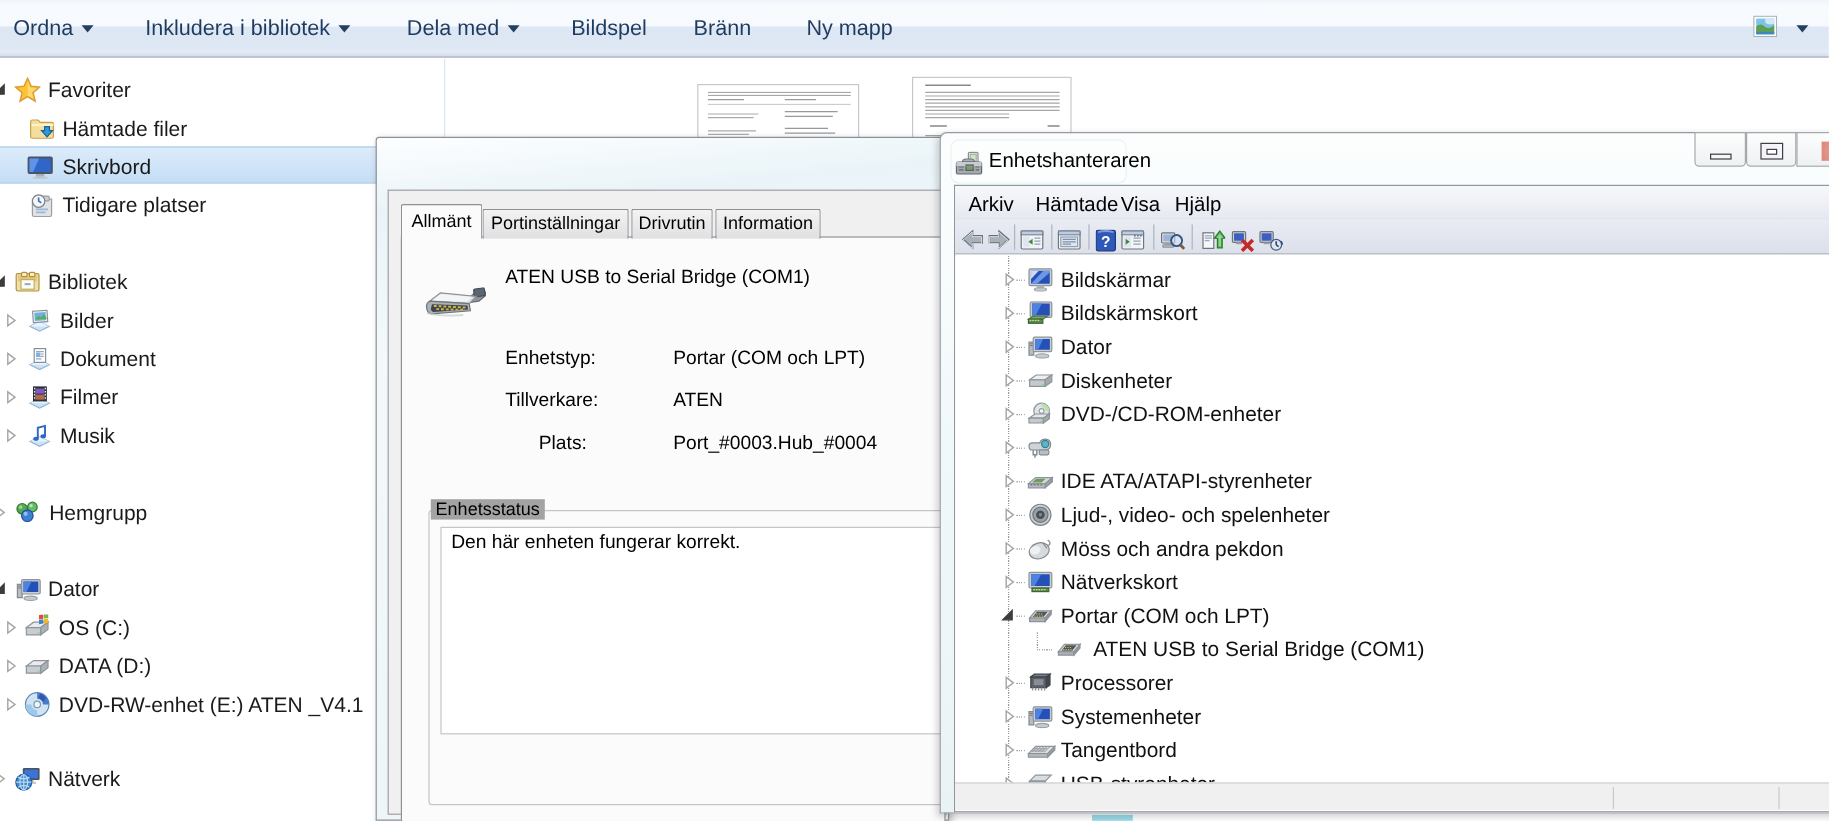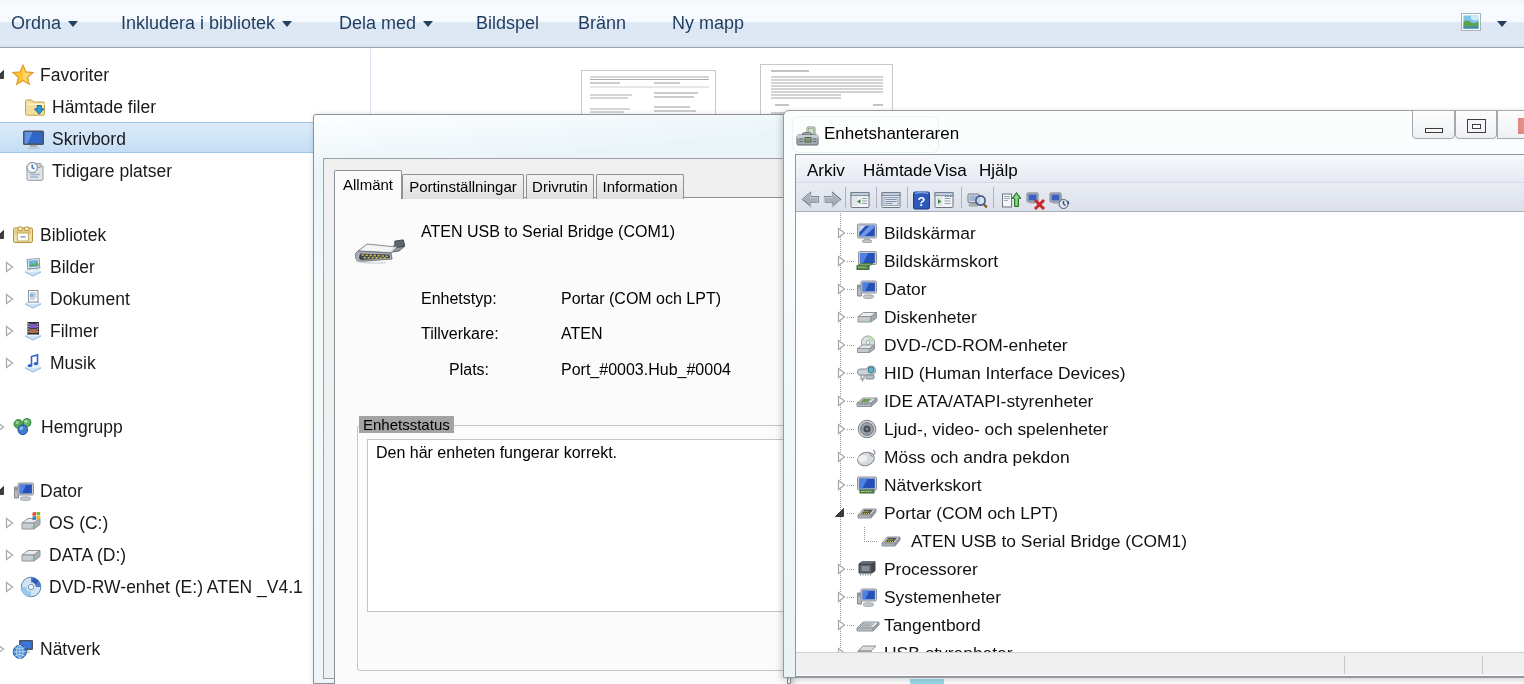--- a/index.html
+++ b/index.html
@@ -552,21 +552,20 @@
           <path d="M1.5 1.5 L7.5 6 L1.5 10.5 Z" fill="#fff" stroke="#a6a6a6" stroke-width="1.2"></path>
         </svg>
 <div class="abs icon" style="left:60px; top:150px;">
           <svg width="22" height="20" viewBox="0 0 22 20">
             <path d="M3 12 q-1.5-1 -1.5-3 q0-3 3-3 l6 0 q1 -3 4.5-3 q4.5 0 4.5 4.5 q0 4.5 -4.5 4.5 z" fill="#cdd3d8" stroke="#848a90"></path>
             <circle cx="15" cy="7" r="3" fill="#5fb3c8" stroke="#33808f"></circle>
             <path d="M5 12 v4 h3 v-4 M6.5 16 v2.5" stroke="#848a90" stroke-width="1.2" fill="none"></path>
             <rect x="10" y="12" width="8" height="4" rx="1" fill="#b7bec4" stroke="#848a90"></rect>
           </svg>
         </div>
-<div class="titem" style="left:88px; top:150px;">HID (Human Interface Devices)</div>
 <div class="abs" style="left:51px; top:188px; width:7px; height:1px; background-image:repeating-linear-gradient(90deg, #9a9a9a 0 1px, transparent 1px 2px);"></div>
 <svg class="abs" style="left:41px; top:181.5px; z-index:2;" width="9" height="12" viewBox="0 0 9 12">
           <path d="M1.5 1.5 L7.5 6 L1.5 10.5 Z" fill="#fff" stroke="#a6a6a6" stroke-width="1.2"></path>
         </svg>
 <div class="abs icon" style="left:60px; top:178px;">
           <svg width="22" height="20" viewBox="0 0 22 20">
             <path d="M1 12 l6-5 h14 l-6 5 z" fill="#d7dadd" stroke="#8e9499"></path>
             <path d="M1 12 h14 v3.5 h-14 z" fill="#b6bcc2" stroke="#8e9499"></path>
             <path d="M15 12 l6-5 v3.5 l-6 5 z" fill="#969da4" stroke="#8e9499"></path>
             <path d="M4 11 l3.5-3 h8 l-3.5 3 z" fill="#6f9c5c"></path>

